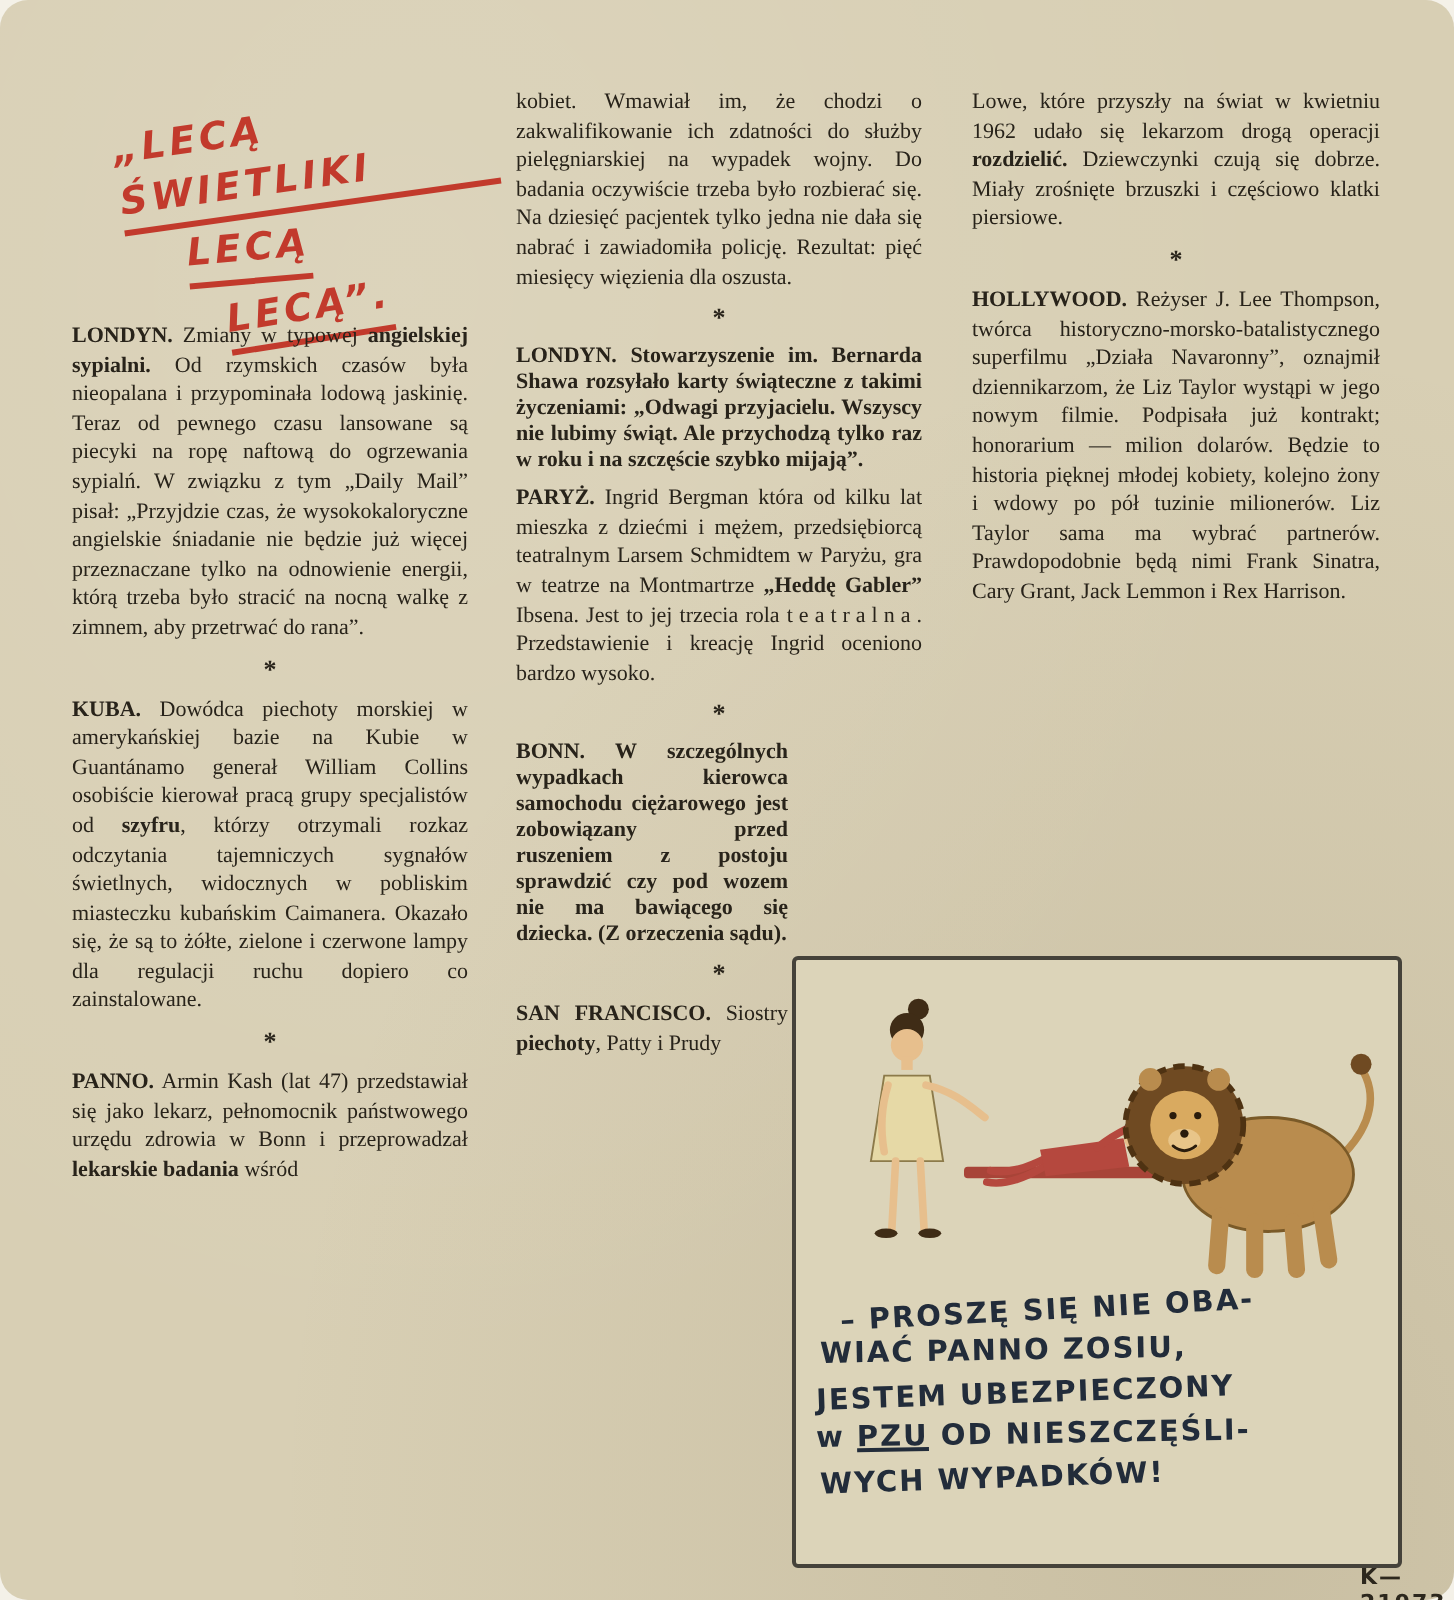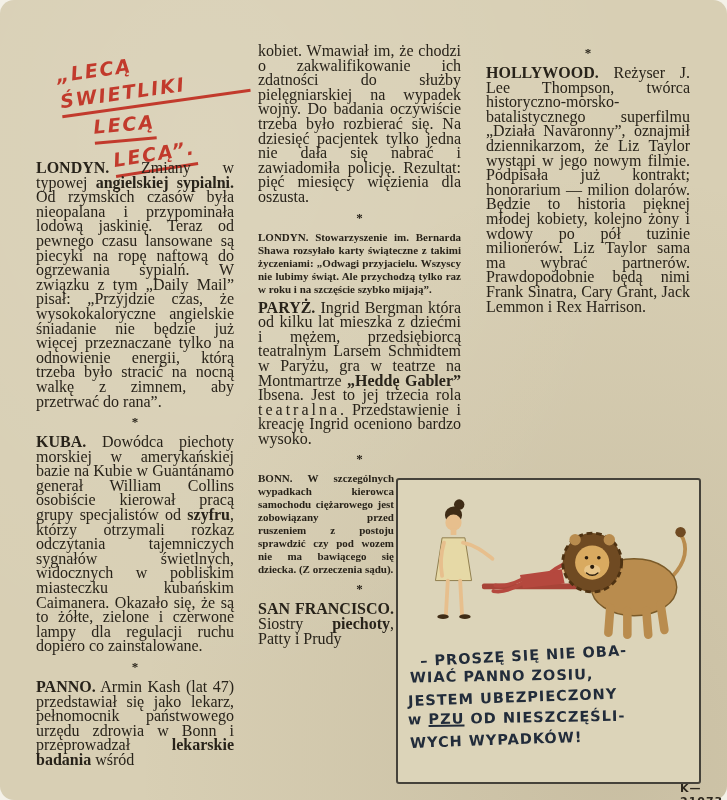--- a/index.html
+++ b/index.html
@@ -25,21 +25,21 @@
   .t-line{display:inline-block;font-size:19px;letter-spacing:2px;
     border-bottom:3px solid #c23a2c;padding-bottom:1px;margin-bottom:3px;}
   .t1{transform:rotate(-1deg);}
   .t2{margin-left:30px;transform:rotate(2deg);}
   .t3{margin-left:46px;transform:rotate(-2deg);}
   
   .col{position:absolute;text-align:justify;}
   .col-1{left:36px;top:148px;width:198px;margin-top:13px;}
   .col-2{left:258px;top:44px;width:203px;}
   .col-3{left:486px;top:44px;width:204px;}
-  .para{font-size:16px;line-height:14.6px;margin:0 0 5px 0;}
+  .para{font-size:11px;line-height:14.6px;margin:0 0 5px 0;}
   .para span{white-space:pre-wrap;}
   .para .b{font-weight:bold;}
   .para .sp{letter-spacing:3px;}
   .small{font-size:11px;line-height:13px;font-weight:bold;}
   .narrow{width:136px;}
   .star{text-align:center;font-weight:bold;font-size:13px;margin:1px 0 5px 0;}
   
   .cartoon{
     position:absolute;left:396px;top:478px;width:305px;height:306px;
     border:2.5px solid #45423a;border-radius:3px;
@@ -84,20 +84,21 @@
       <div class="para"><span>kobiet. Wmawiał im, że chodzi o zakwalifikowanie ich zdatności do służby pielęgniarskiej na wypadek wojny. Do badania oczywiście trzeba było rozbierać się. Na dziesięć pacjentek tylko jedna nie dała się nabrać i zawiadomiła policję. Rezultat: pięć miesięcy więzienia dla oszusta.</span></div>
       <div class="star">*</div>
       <div class="para small"><span class="b">LONDYN.</span><span> Stowarzyszenie im. Bernarda Shawa rozsyłało karty świąteczne z takimi życzeniami: „Odwagi przyjacielu. Wszyscy nie lubimy świąt. Ale przychodzą tylko raz w roku i na szczęście szybko mijają”.</span></div>
       <div class="para"><span class="b">PARYŻ.</span><span> Ingrid Bergman która od kilku lat mieszka z dziećmi i mężem, przedsiębiorcą teatralnym Larsem Schmidtem w Paryżu, gra w teatrze na Montmartrze </span><span class="b">„Heddę Gabler”</span><span> Ibsena. Jest to jej trzecia rola </span><span class="sp">teatralna</span><span>. Przedstawienie i kreację Ingrid oceniono bardzo wysoko.</span></div>
       <div class="star">*</div>
       <div class="para small narrow"><span class="b">BONN.</span><span> W szczególnych wypadkach kierowca samochodu ciężarowego jest zobowiązany przed ruszeniem z postoju sprawdzić czy </span><span class="b">pod wozem</span><span> nie ma bawiącego się dziecka. (Z orzeczenia sądu).</span></div>
       <div class="star">*</div>
       <div class="para narrow"><span class="b">SAN FRANCISCO.</span><span> Siostry </span><span class="b">piechoty</span><span>, Patty i Prudy</span></div>
     </div>
   <div class="col col-3">
+      <div class="para"><span>Lowe, które przyszły na świat w kwietniu 1962 udało się lekarzom drogą operacji </span><span class="b">rozdzielić.</span><span> Dziewczynki czują się dobrze. Miały zrośnięte brzuszki i częściowo klatki piersiowe.</span></div>
       <div class="star">*</div>
       <div class="para"><span class="b">HOLLYWOOD.</span><span> Reżyser J. Lee Thompson, twórca historyczno-morsko-batalistycznego superfilmu „Działa Navaronny”, oznajmił dziennikarzom, że Liz Taylor wystąpi w jego nowym filmie. Podpisała już kontrakt; honorarium — milion dolarów. Będzie to historia pięknej młodej kobiety, kolejno żony i wdowy po pół tuzinie milionerów. Liz Taylor sama ma wybrać partnerów. Prawdopodobnie będą nimi Frank Sinatra, Cary Grant, Jack Lemmon i Rex Harrison.</span></div>
     </div>
 
   <div class="cartoon">
     <svg viewBox="0 0 300 165" aria-hidden="true">
 
       <rect x="80" y="104" width="128" height="6" rx="2" fill="#a84438"></rect>
 
       <g>

